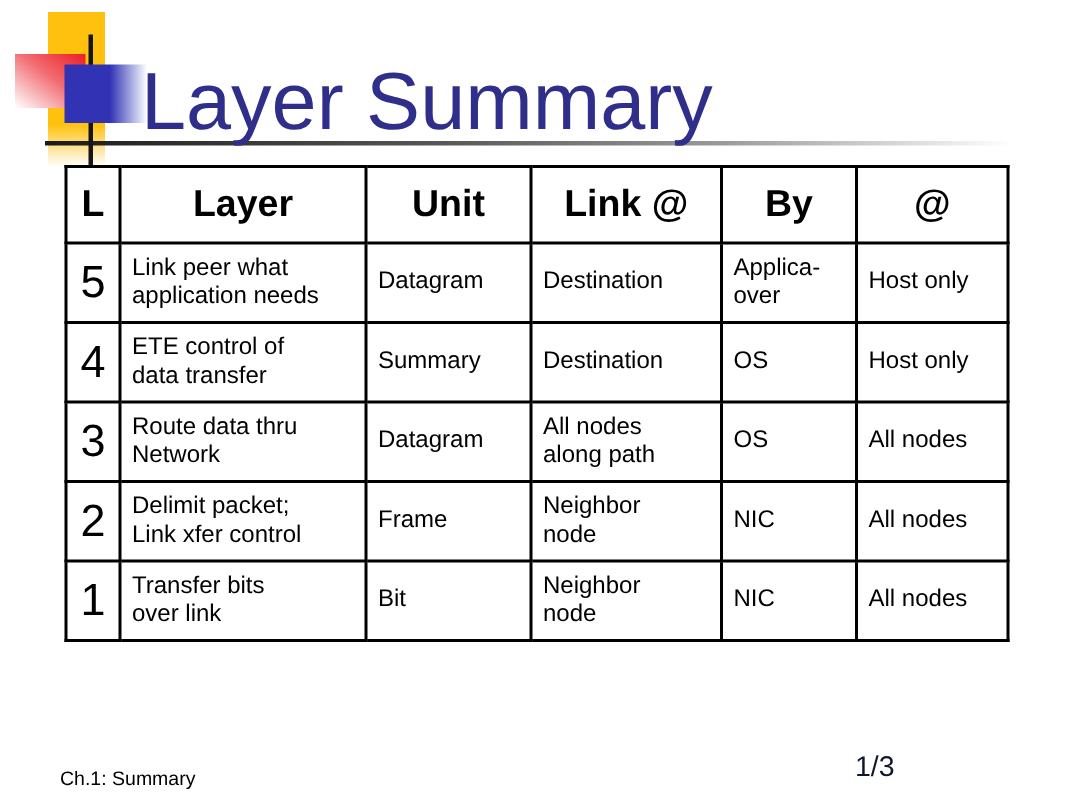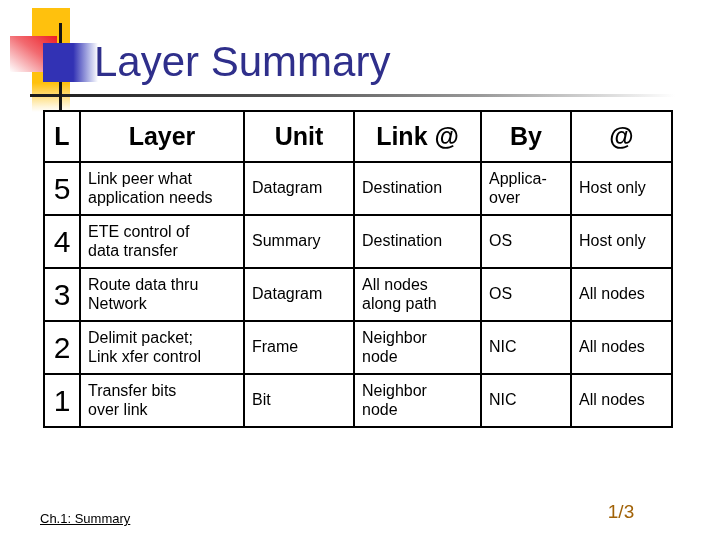--- a/index.html
+++ b/index.html
@@ -27,21 +27,21 @@
     left: 59px; top: 23px; width: 3px; height: 88px; z-index: 4;
     background: #161616;
   }
   .deco-blue {
     left: 43px; top: 43px; width: 55px; height: 39px; z-index: 5;
     background: linear-gradient(to right, #3232B4 0%, #3232B4 55%, #B8BCE8 85%, #ffffff 100%);
   }
 
   .title {
     position: absolute; left: 94px; top: 41px; z-index: 6;
-    font-size: 42px; line-height: 1; color: #2F2F8B;
+    font-size: 54px; line-height: 1; color: #2F2F8B;
     letter-spacing: 0px; white-space: nowrap;
   }
 
   table.layer-table {
     position: absolute; left: 43px; top: 110px; z-index: 6;
     border-collapse: collapse; table-layout: fixed;
     width: 628px;
     font-size: 16px; color: #000;
   }
   .layer-table col.c-l    { width: 36px; }
@@ -62,25 +62,25 @@
   .layer-table th {
     font-weight: bold; font-size: 25px; text-align: center; padding: 0 2px;
   }
   .layer-table td.num {
     font-size: 30px; font-weight: normal; text-align: center; padding: 0;
   }
   .layer-table td.txt { white-space: pre-line; }
 
   .footer-label {
     position: absolute; left: 40px; top: 511px;
-    font-size: 13px; color: #000; text-decoration: underline;
+    font-size: 13px; color: #000;
   }
   .page-number {
     position: absolute; left: 570px; top: 501px; width: 102px;
-    text-align: center; font-size: 19px; color: #a16207;
+    text-align: left; font-size: 19px; color: #0f172a;
   }
 </style>
 </head>
 <body>
 
 <div class="slide">
 
   <div class="deco deco-yellow"></div>
   <div class="deco deco-hline"></div>
   <div class="deco deco-red"></div>

